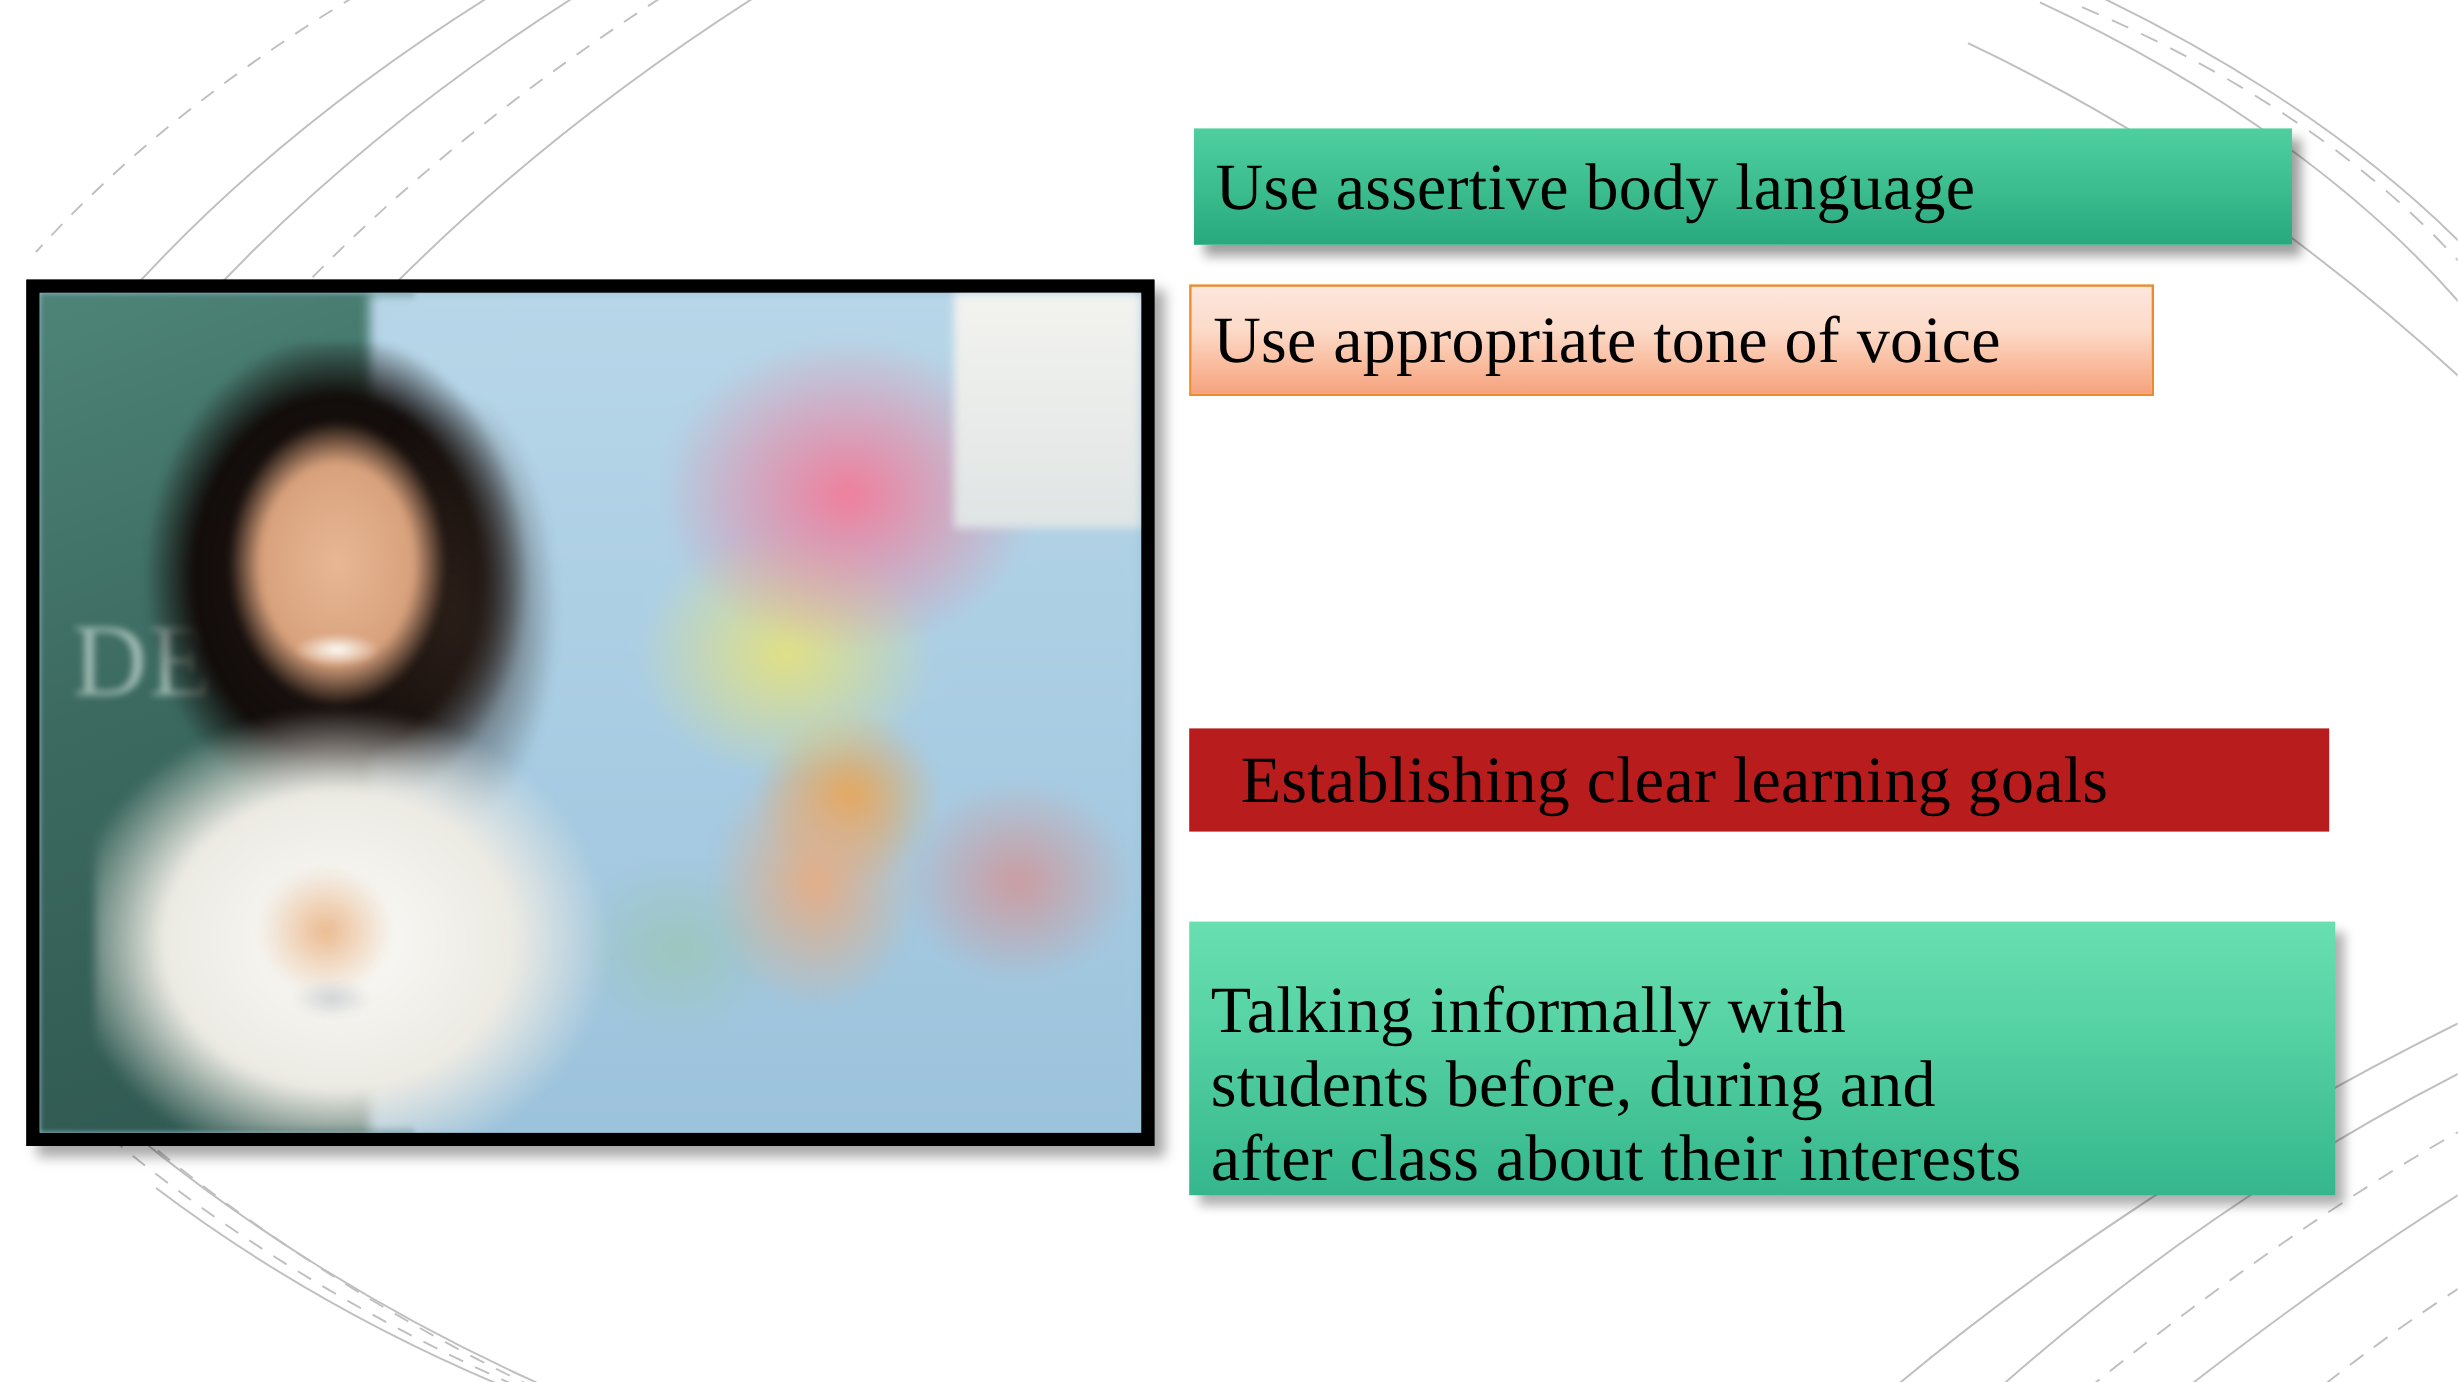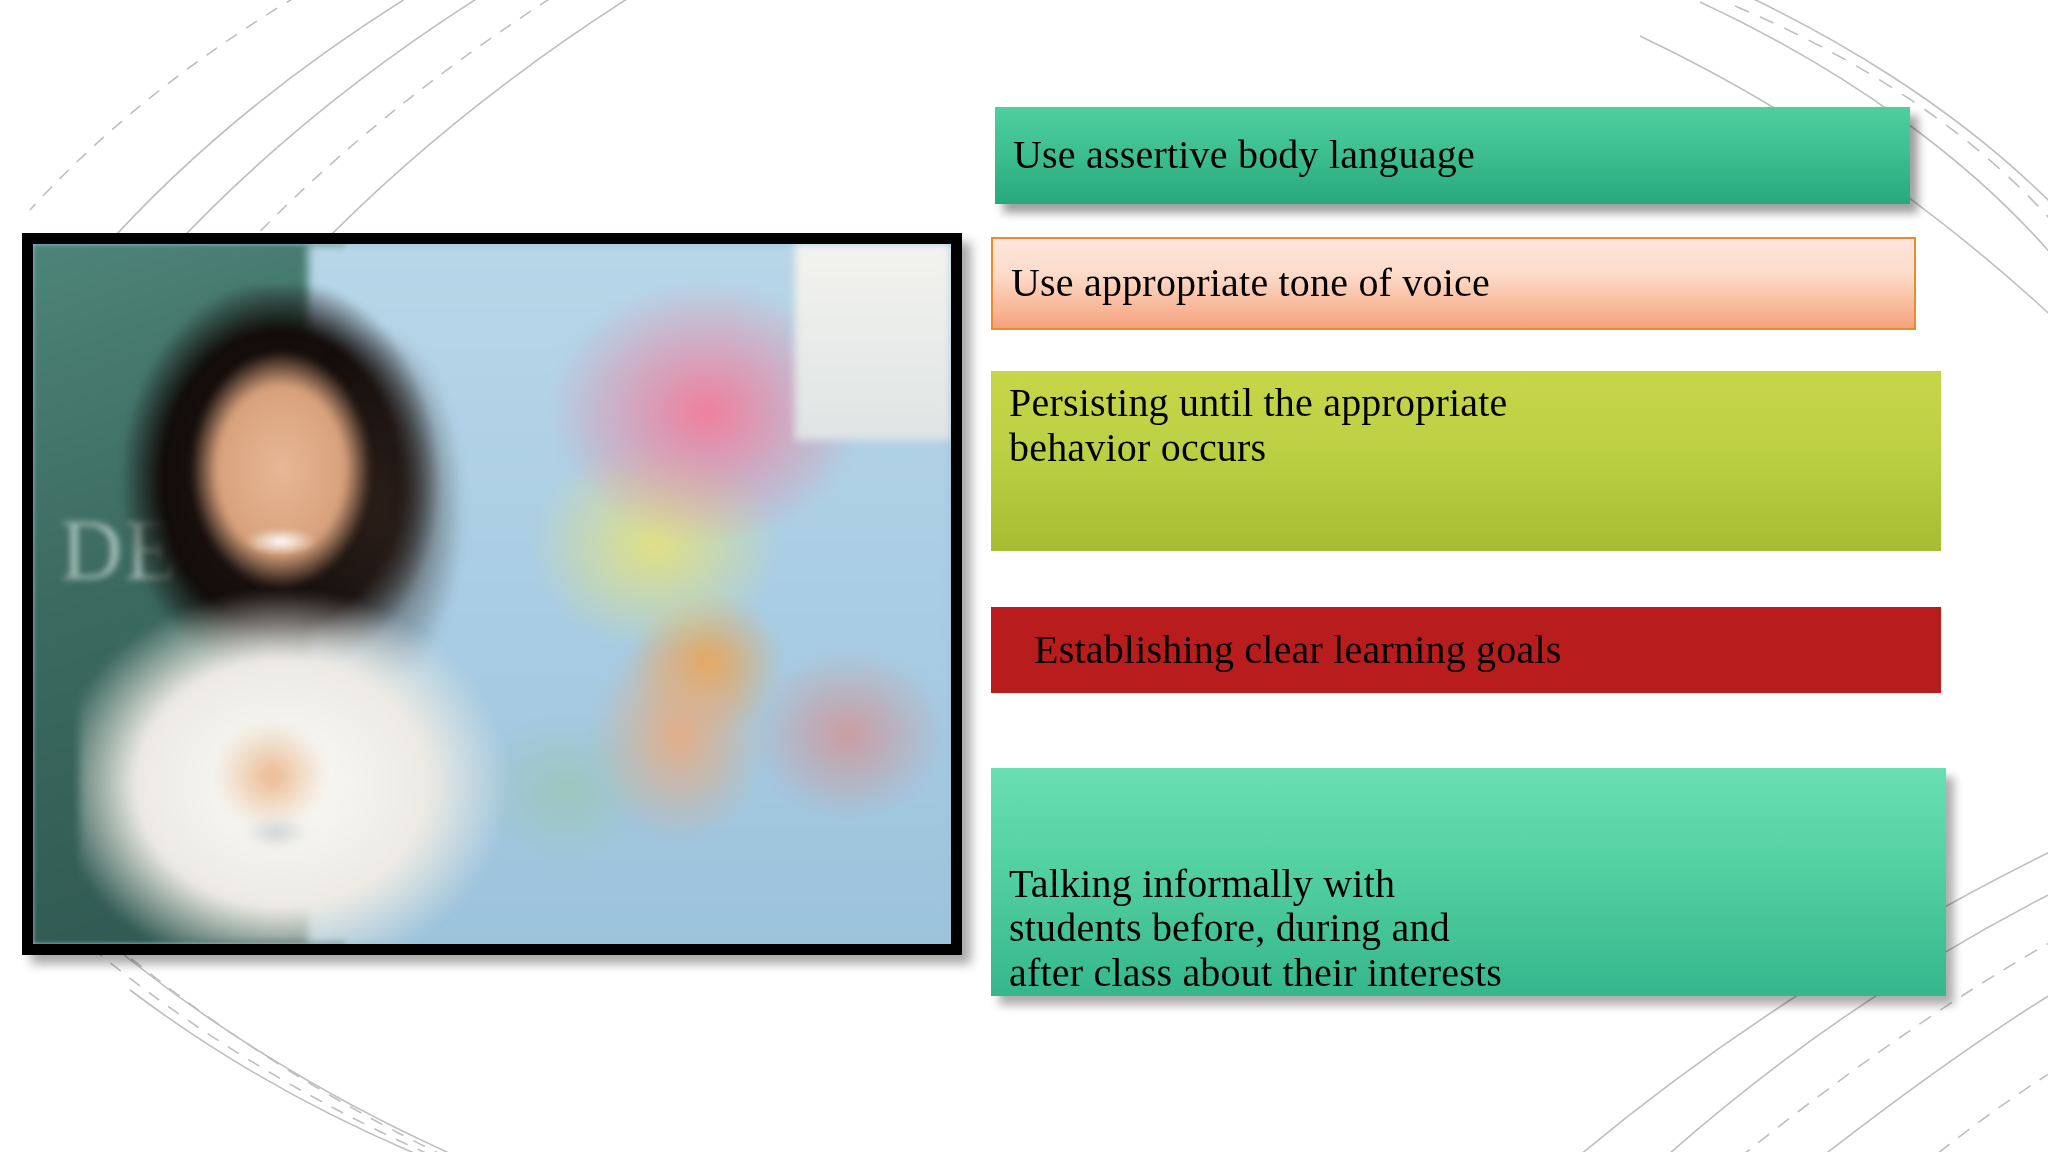--- a/index.html
+++ b/index.html
@@ -135,40 +135,40 @@
     top: 0;
     width: 1010px;
     height: 1152px;
   }
   .callout {
     position: absolute;
     box-sizing: border-box;
     display: flex;
     align-items: center;
     color: #000000;
-    font-size: 40px;
+    font-size: 55px;
     line-height: 1.12;
     letter-spacing: 0.2px;
   }
   .callout .callout-text {
     display: block;
     width: 100%;
     padding: 0 0 0 18px;
     white-space: pre-line;
   }
 
   
   #callout-1 {
     left: 10px; top: 107px; width: 915px; height: 97px;
     background: linear-gradient(180deg,#4fcfa0 0%,#3bbd90 52%,#28a87d 100%);
     box-shadow: 8px 9px 9px rgba(0,0,0,0.38);
   }
   
   #callout-2 {
-    left: 6px; top: 237px; width: 925px; height: 93px;
+    left: 6px; top: 237px; width: 804px; height: 93px;
     background: linear-gradient(180deg,#fde6dc 0%,#fcdbc9 40%,#f9b797 78%,#f4a27e 100%);
     border: 2px solid #e98b2e;
   }
   
   #callout-3 {
     left: 6px; top: 371px; width: 950px; height: 180px;
     background: linear-gradient(180deg,#c7d648 0%,#bcd043 45%,#a8bc33 100%);
     align-items: flex-start;
     padding-top: 10px;
   }
@@ -243,24 +243,20 @@
   <div id="callout-list">
 
     <div class="callout" id="callout-1">
       <span class="callout-text">Use assertive body language</span>
     </div>
 
     <div class="callout" id="callout-2">
       <span class="callout-text">Use appropriate tone of voice</span>
     </div>
 
-    <div class="callout" id="callout-3">
-      <span class="callout-text">Persisting until the appropriate
-behavior occurs</span>
-    </div>
 
     <div class="callout" id="callout-4">
       <span class="callout-text">Establishing clear learning goals</span>
     </div>
 
     <div class="callout" id="callout-5">
       <span class="callout-text">Talking informally with
 students before, during and
 after class about their interests</span>
     </div>

